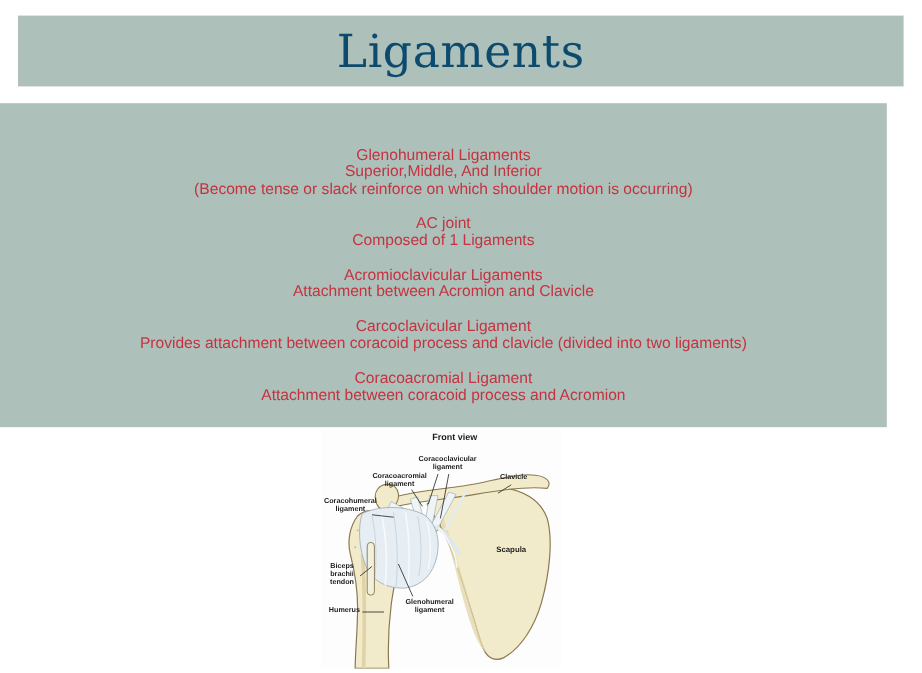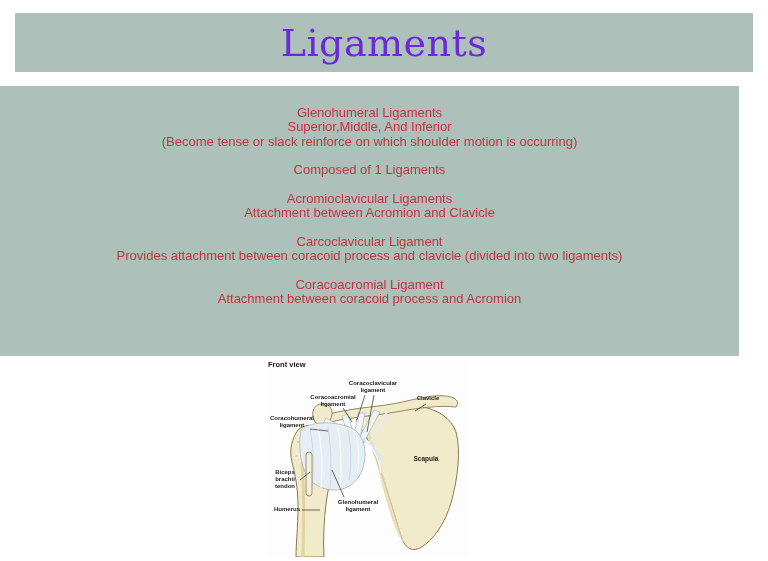--- a/index.html
+++ b/index.html
@@ -16,32 +16,32 @@
   .title-bar {
     position: absolute;
     left: 15px; top: 13px;
     width: 738px; height: 59px;
     background: #adc0ba;
     display: flex; align-items: center; justify-content: center;
   }
   .title-text {
     font-family: "DejaVu Serif", serif;
     font-size: 38px;
-    color: #6d28d9;
+    color: #0c4a6e;
     letter-spacing: 0.5px;
   }
 
   
   .body-block {
     position: absolute;
     left: 0; top: 86px;
     width: 739px; height: 270px;
     background: #adc0ba;
     box-sizing: border-box;
-    padding: 20px 8px 0 8px;
+    padding: 36px 8px 0 8px;
     color: #c43340;
     font-size: 13px;
     line-height: 14.3px;
     text-align: center;
     white-space: nowrap;
   }
   .tgroup { margin: 0 0 14.3px 0; }
 
   
   .diagram {
@@ -55,21 +55,22 @@
     position: absolute;
     font-size: 6px;
     font-weight: 700;
     line-height: 7px;
     color: #222222;
     text-align: center;
   }
   .dlabel div { white-space: nowrap; }
   .diagram-title {
     position: absolute;
-    top: 2px; left: 0; width: 200px;
+    top: 2px; left: 11px; width: 200px;
+    text-align: center;
     font-size: 7.5px;
     font-weight: 700;
     color: #1a1a1a;
   }
   .scapula-label { font-size: 6.5px; }
 </style>
 </head>
 <body>
 
 <div class="slide">
@@ -78,20 +79,21 @@
     <div class="title-text">Ligaments</div>
   </div>
 
   <div class="body-block">
     <div class="tgroup">
       <div>Glenohumeral Ligaments</div>
       <div>Superior,Middle, And Inferior</div>
       <div>(Become tense or slack reinforce on which shoulder motion is occurring)</div>
     </div>
     <div class="tgroup">
+      <div>AC joint</div>
       <div>Composed of 1 Ligaments</div>
     </div>
     <div class="tgroup">
       <div>Acromioclavicular Ligaments</div>
       <div>Attachment between Acromion and Clavicle</div>
     </div>
     <div class="tgroup">
       <div>Carcoclavicular Ligament</div>
       <div>Provides attachment between coracoid process and clavicle (divided into two ligaments)</div>
     </div>

